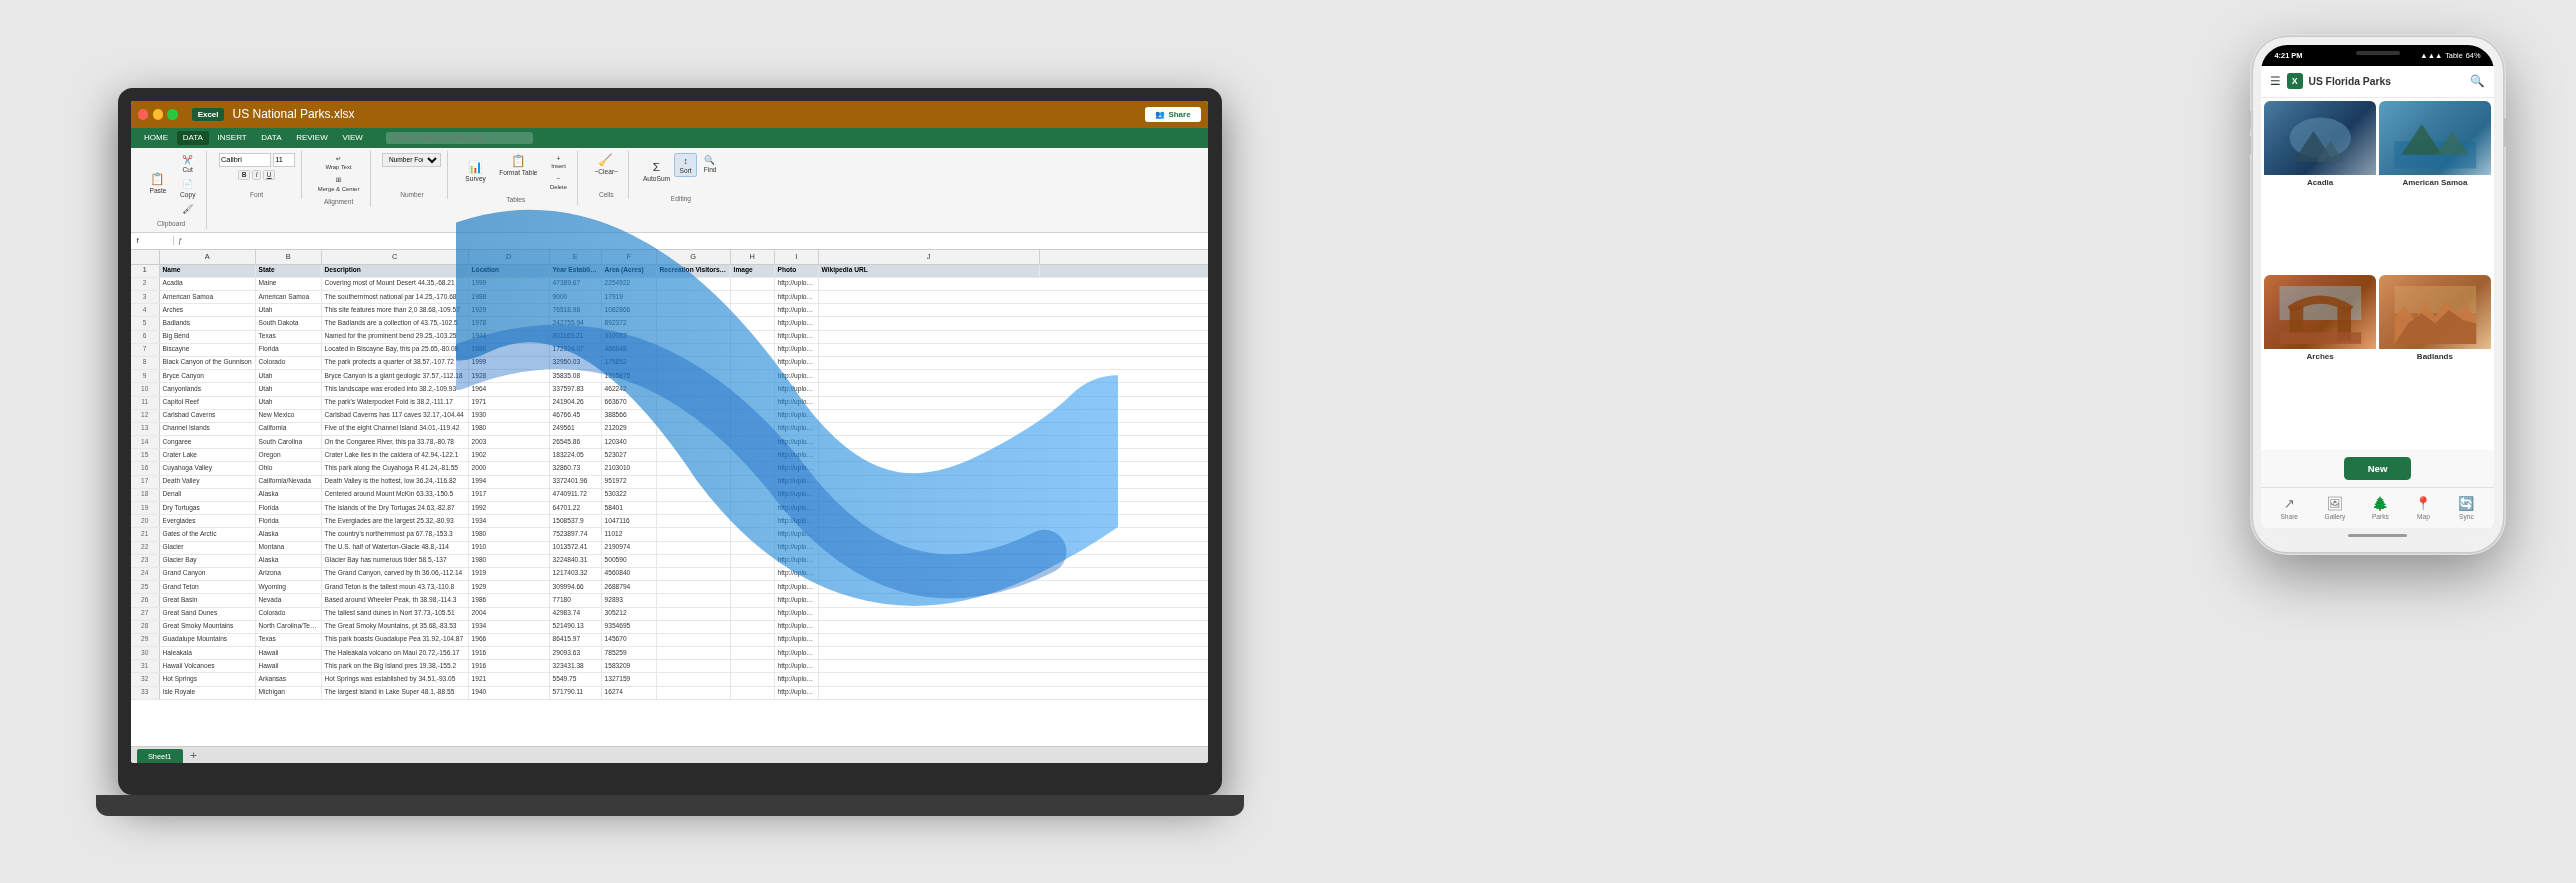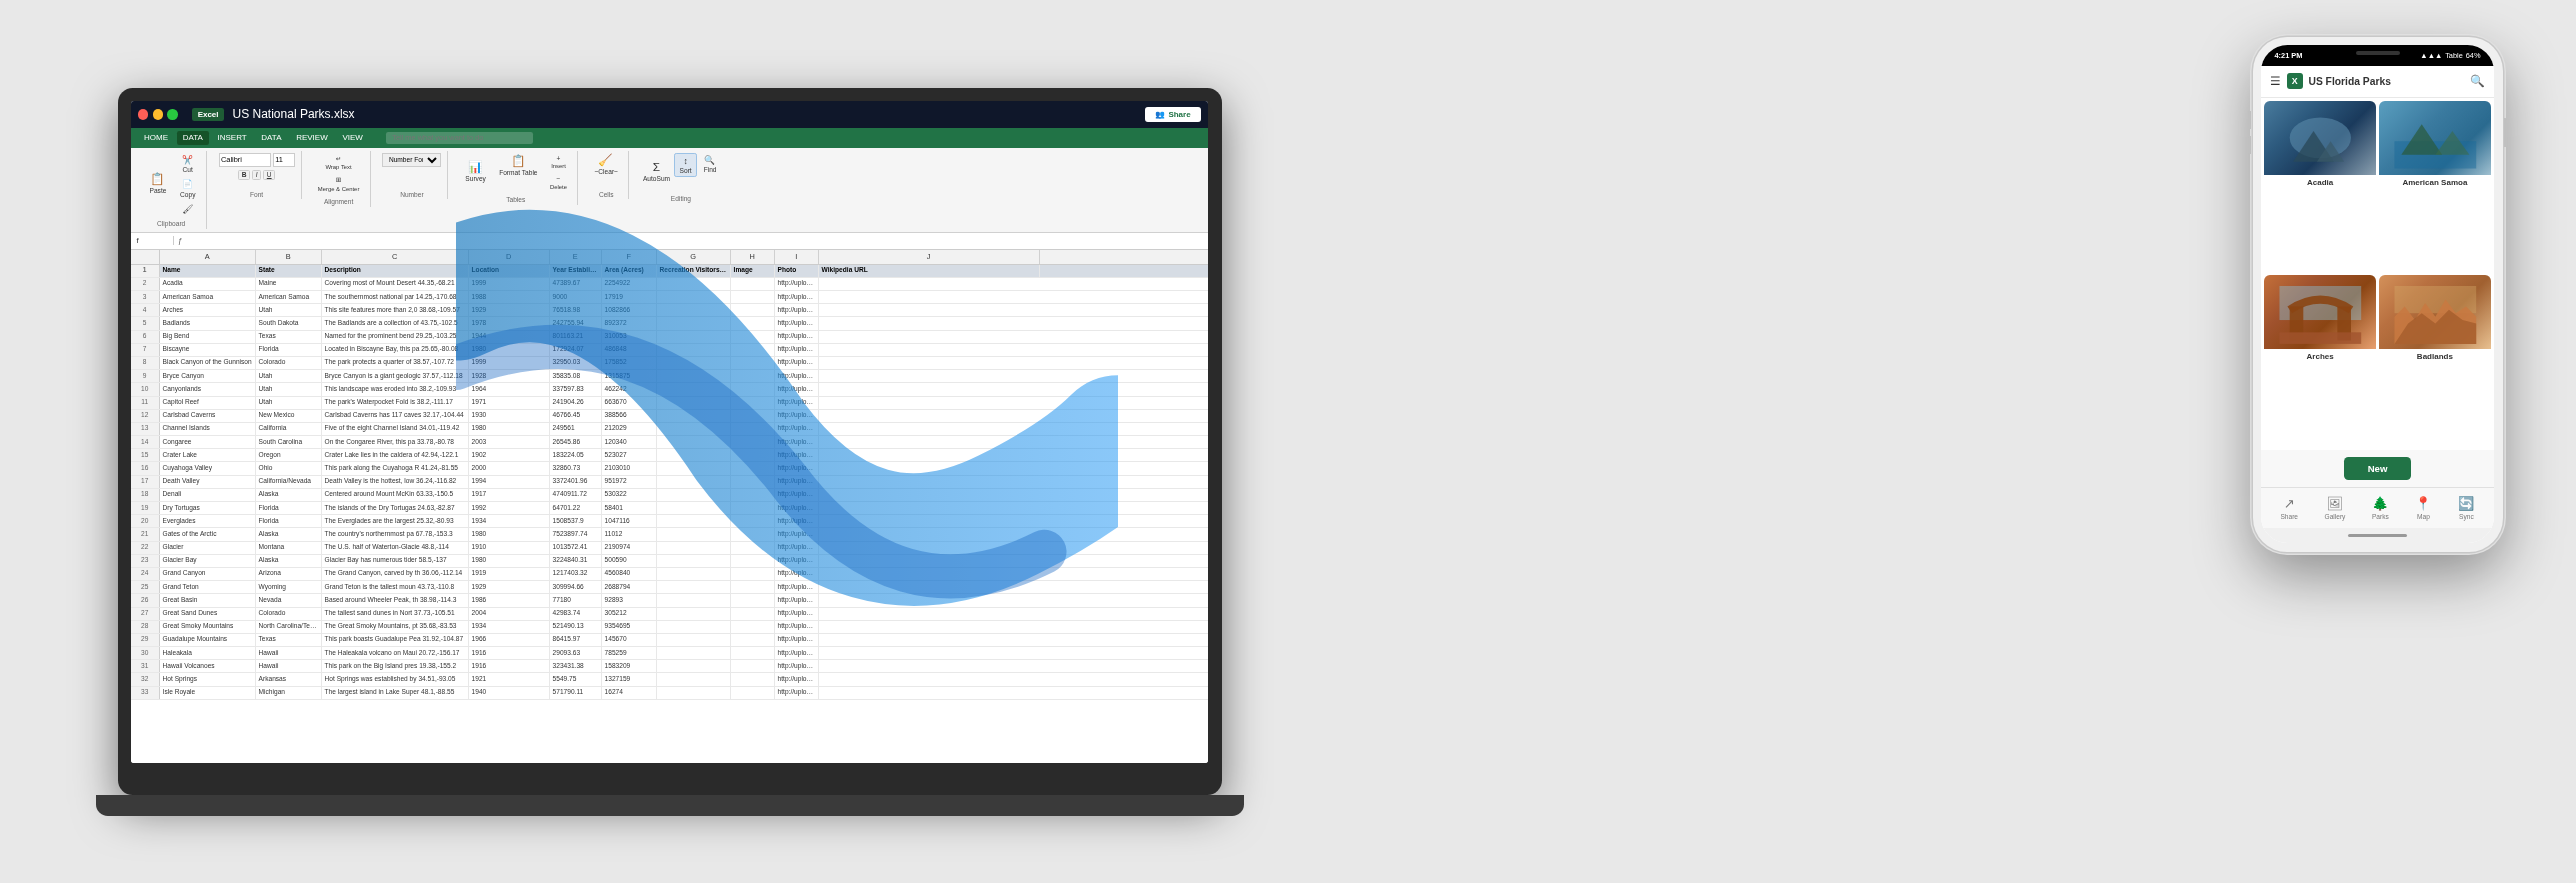--- a/index.html
+++ b/index.html
@@ -51,21 +51,21 @@
       background: #3a3a3a;
       border-radius: 0 0 11.8px 11.8px;
       margin-top: 2.9px;
       position: absolute;
       bottom: -20.6px;
       left: -22px;
     }
 
     
     .excel-title-bar {
-      background: #0f172a;
+      background: #a16207;
       height: 26.5px;
       display: flex;
       align-items: center;
       padding: 0 7.4px;
       gap: 8.8px;
     }
 
     .excel-window-controls {
       display: flex;
       gap: 4.4px;
@@ -1201,20 +1201,24 @@
               <div class="cell col-d">1940</div>
               <div class="cell col-e">571790.11</div>
               <div class="cell col-f">16274</div>
               <div class="cell col-g"></div>
               <div class="cell col-h"></div>
               <div class="cell col-i">http://upload.wikime http://en.wikipedia.org/wiki/Isle_Royale_National_Park</div>
             </div>
           </div>
       </div>
 
+      <div class="sheet-tabs">
+        <div class="sheet-tab active">Sheet1</div>
+        <div style="font-size:11.8px;color:#666;cursor:pointer;padding:1.5px 5.9px;">+</div>
+      </div>
 
     </div>
     <div class="laptop-base"></div>
   </div>
 </div>
 
 <div style="position:absolute; left:456px; top:0; width:662px; height:883px; pointer-events:none; z-index:5; overflow:hidden;">
   <svg width="662" height="883" viewBox="0 0 900 1200">
     <defs>
       <linearGradient id="swooshGrad" x1="0%" y1="0%" x2="100%" y2="0%">

